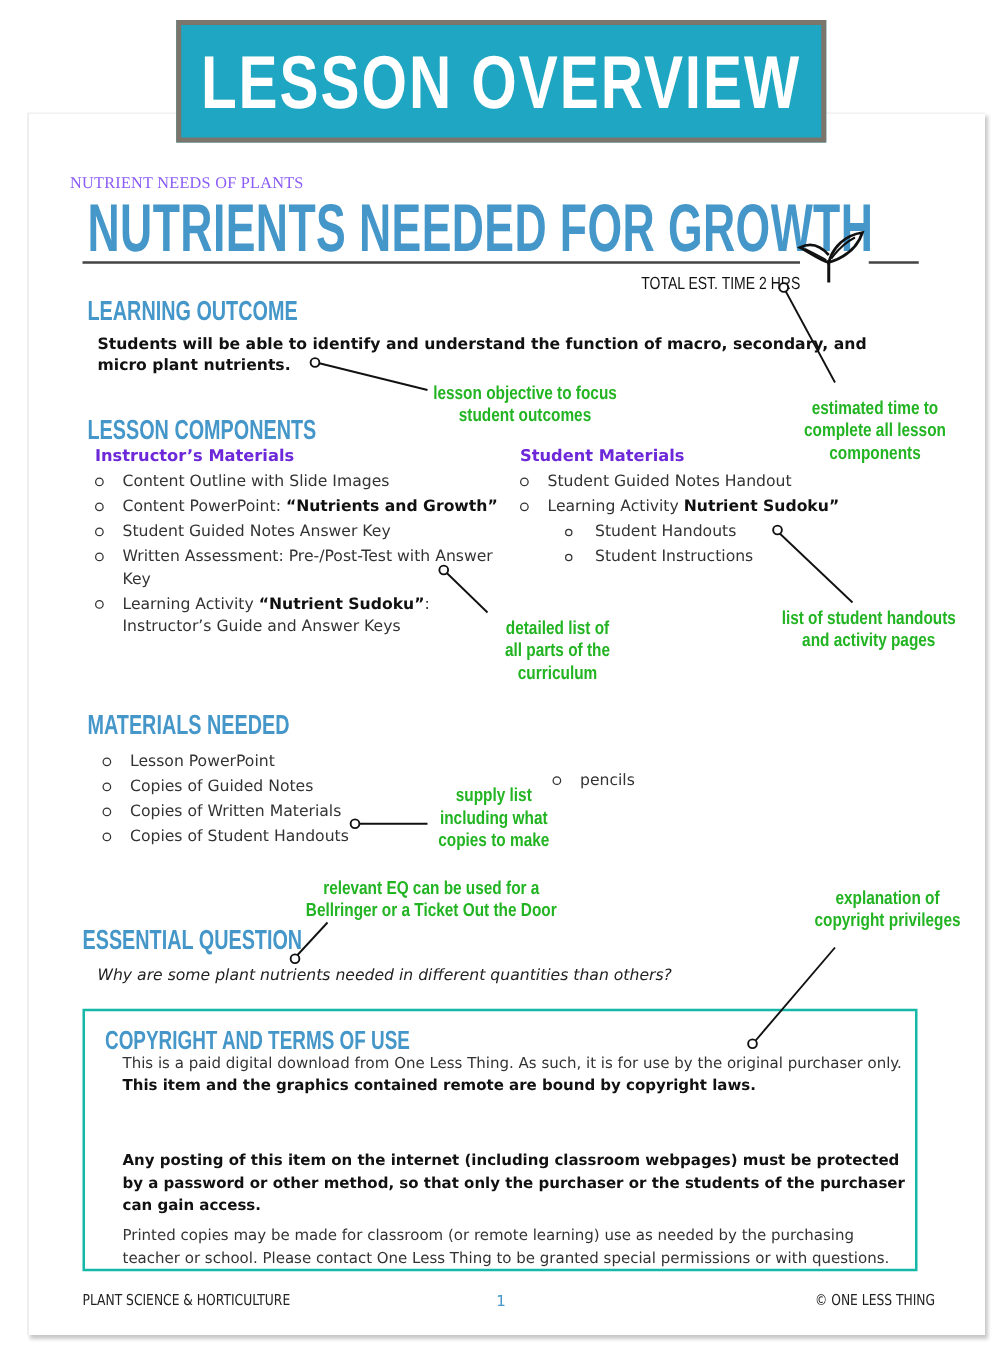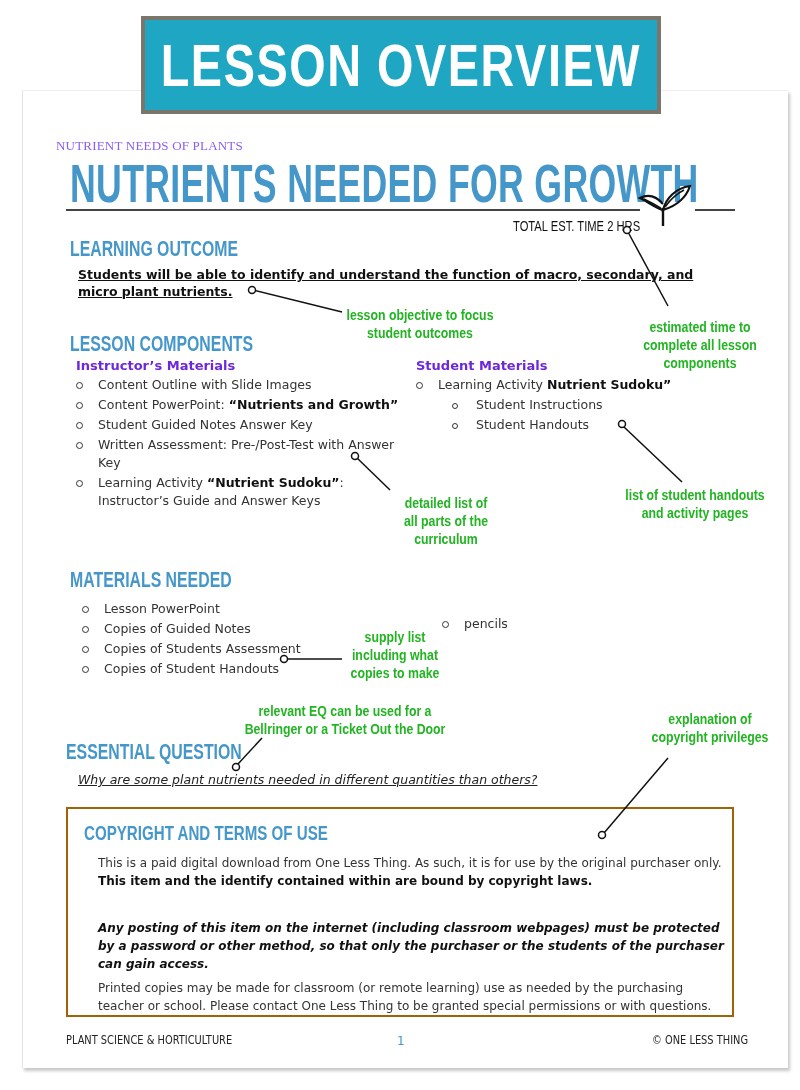--- a/index.html
+++ b/index.html
@@ -47,21 +47,21 @@
     }
 
     .section-h {
       position: absolute; color: #4597c9; font-size: 22px; transform: scaleX(0.72);
     }
     .h-outcome { left: 70px; top: 236px; }
     .h-components { left: 70px; top: 331px; }
     .h-materials { left: 70px; top: 567px; }
     .h-eq { left: 66px; top: 739px; }
 
-    .body-text { position: absolute; font-size: 12.5px; color: #111; line-height: 17px; text-decoration: underline; }
+    .body-text { position: absolute; font-size: 12.5px; color: #111; line-height: 17px; }
     .outcome-text { left: 78px; top: 266px; width: 640px; font-weight: bold; }
 
     .col-h { position: absolute; font-size: 13px; font-weight: bold; color: #6d28d9; }
     .list { position: absolute; list-style: none; font-size: 12.5px; color: #333; }
     .list li { position: relative; padding-left: 24px; line-height: 18px; margin-bottom: 2px; }
     .list li::before {
       content: ""; position: absolute; left: 2px; top: 6px; width: 5px; height: 5px;
       border: 1.3px solid #333; border-radius: 50%;
     }
     .list li.sub { margin-left: 36px; padding-left: 26px; }
@@ -73,28 +73,28 @@
     .stud-h { left: 416px; top: 358px; text-align: right; }
     .stud-list { left: 414px; top: 376px; width: 330px; }
 
     .mat-list { left: 80px; top: 600px; width: 260px; }
     .mat-list2 { left: 440px; top: 600px; width: 120px; margin-top: 15px; }
 
     .eq-text { left: 78px; top: 771px; font-style: italic; font-size: 12.5px; color: #222; }
 
     .copyright-box {
       position: absolute; left: 66px; top: 807px; width: 668px; height: 210px;
-      border: 2px solid #a16207;
+      border: 2px solid #14b8a6;
     }
     .h-copyright { left: 16px; top: 12px; font-size: 21px; }
     .cp-p { position: absolute; left: 30px; width: 630px; font-size: 12px; line-height: 18px; color: #333; }
     .cp-p b { color: #111; }
-    .cp1 { top: 45px; }
+    .cp1 { top: 32px; }
     .cp2 { top: 86px; }
-    .cp3 { top: 110px; font-weight: bold; color: #111; font-style: italic; }
+    .cp3 { top: 110px; font-weight: bold; color: #111; }
     .cp4 { top: 170px; }
 
     .footer-left { position: absolute; left: 66px; top: 1033px; font-size: 12px; color: #222; transform: scaleX(0.82); transform-origin: left center; white-space: nowrap; }
     .footer-page { position: absolute; left: 397px; top: 1034px; font-size: 12px; color: #4597c9; }
     .footer-right { position: absolute; left: 652px; top: 1033px; font-size: 12px; color: #222; transform: scaleX(0.82); transform-origin: left center; white-space: nowrap; }
 
     .anno {
       position: absolute; color: #22b422; font-family: "Liberation Sans", sans-serif; font-weight: bold;
       font-size: 15px; line-height: 18px; text-align: center; white-space: nowrap;
       transform: scaleX(0.82);
@@ -141,44 +141,45 @@
 <ul class="list instr-list">
   <li><span>Content Outline with Slide Images</span></li>
   <li><span>Content PowerPoint: </span><b>“Nutrients and Growth”</b></li>
   <li><span>Student Guided Notes Answer Key</span></li>
   <li><span>Written Assessment: Pre-/Post-Test with Answer Key</span></li>
   <li><span>Learning Activity </span><b>“Nutrient Sudoku”</b><span>: Instructor’s Guide and Answer Keys</span></li>
 </ul>
 
 <div class="col-h stud-h">Student Materials</div>
 <ul class="list stud-list">
+  <li><span>Student Guided Notes Handout</span></li>
   <li><span>Learning Activity </span><b>Nutrient Sudoku”</b></li>
+  <li class="sub"><span>Student Handouts</span></li>
   <li class="sub"><span>Student Instructions</span></li>
-  <li class="sub"><span>Student Handouts</span></li>
 </ul>
 
 <div class="cond section-h h-materials">MATERIALS NEEDED</div>
 <ul class="list mat-list">
   <li>Lesson PowerPoint</li>
   <li>Copies of Guided Notes</li>
-  <li>Copies of Students Assessment</li>
+  <li>Copies of Written Materials</li>
   <li>Copies of Student Handouts</li>
 </ul>
 <ul class="list mat-list2">
   <li>pencils</li>
 </ul>
 
 <div class="cond section-h h-eq">ESSENTIAL QUESTION</div>
 <div class="body-text eq-text">Why are some plant nutrients needed in different quantities than others?</div>
 
 <div class="copyright-box">
   <div class="cond section-h h-copyright">COPYRIGHT AND TERMS OF USE</div>
   <div class="cp-p cp1">
     <span>This is a paid digital download from One Less Thing. As such, it is for use by the original purchaser only.</span><br>
-    <b>This item and the identify contained within are bound by copyright laws.</b>
+    <b>This item and the graphics contained remote are bound by copyright laws.</b>
   </div>
   <div class="cp-p cp3">Any posting of this item on the internet (including classroom webpages) must be protected by a password or other method, so that only the purchaser or the students of the purchaser can gain access.</div>
   <div class="cp-p cp4">Printed copies may be made for classroom (or remote learning) use as needed by the purchasing teacher or school. Please contact One Less Thing to be granted special permissions or with questions.</div>
 </div>
 
 <div class="footer-left">PLANT SCIENCE &amp; HORTICULTURE</div>
 <div class="footer-page">1</div>
 <div class="footer-right">© ONE LESS THING</div>
 
 <div class="anno a-objective">

